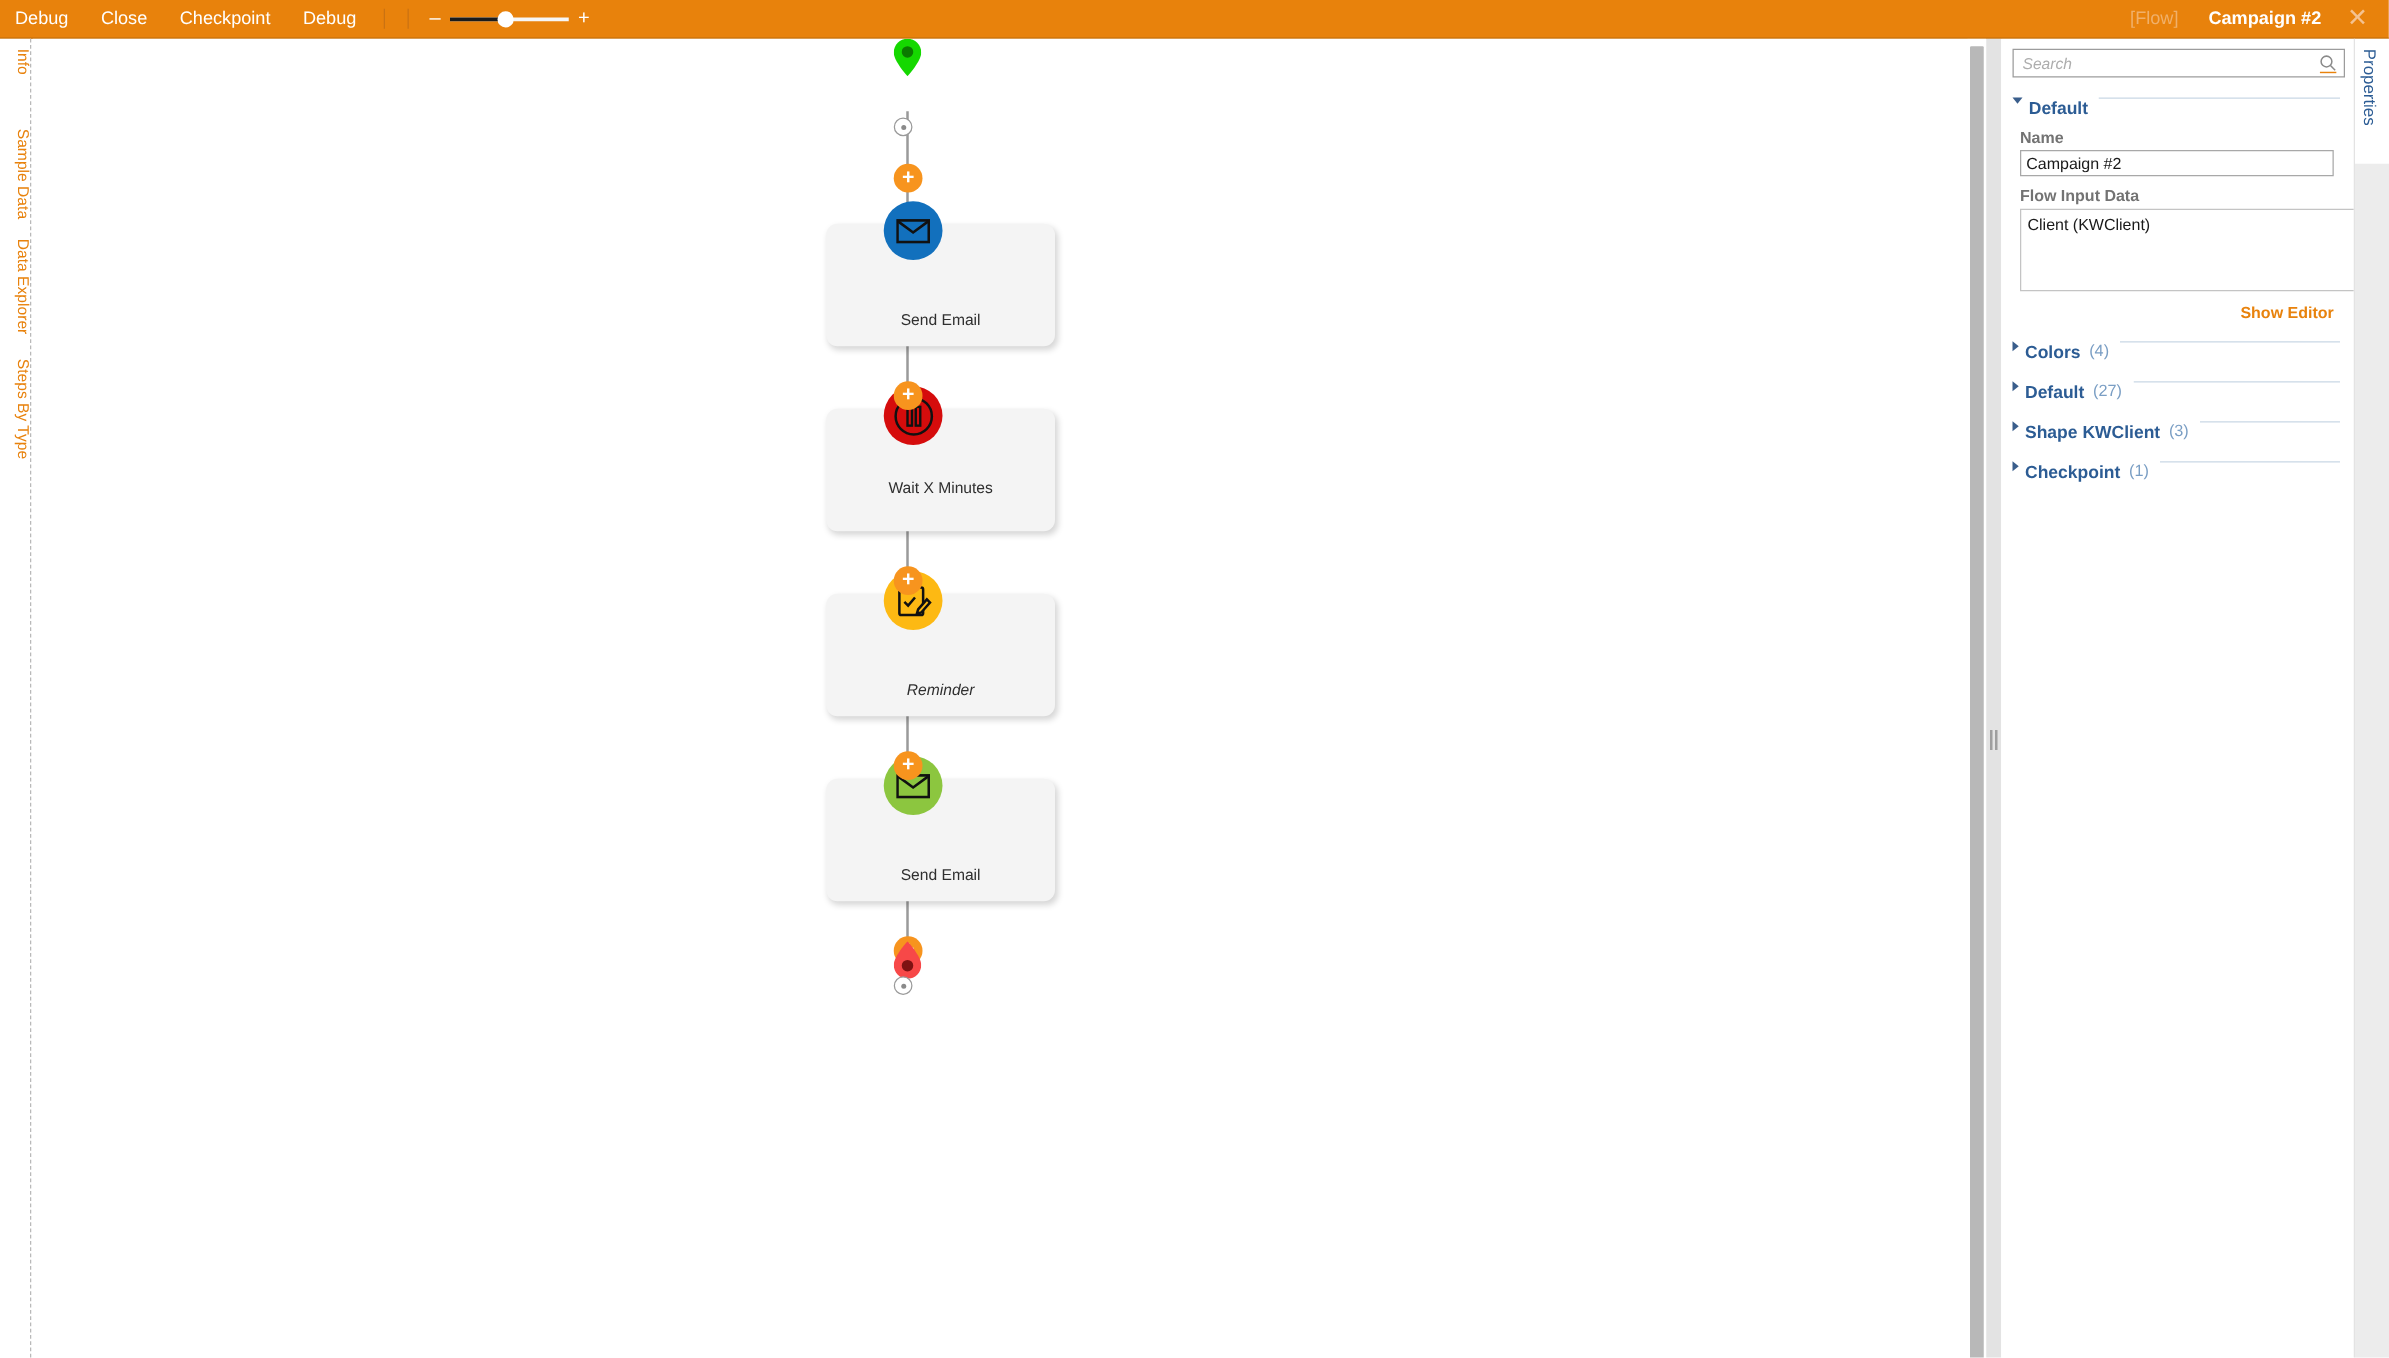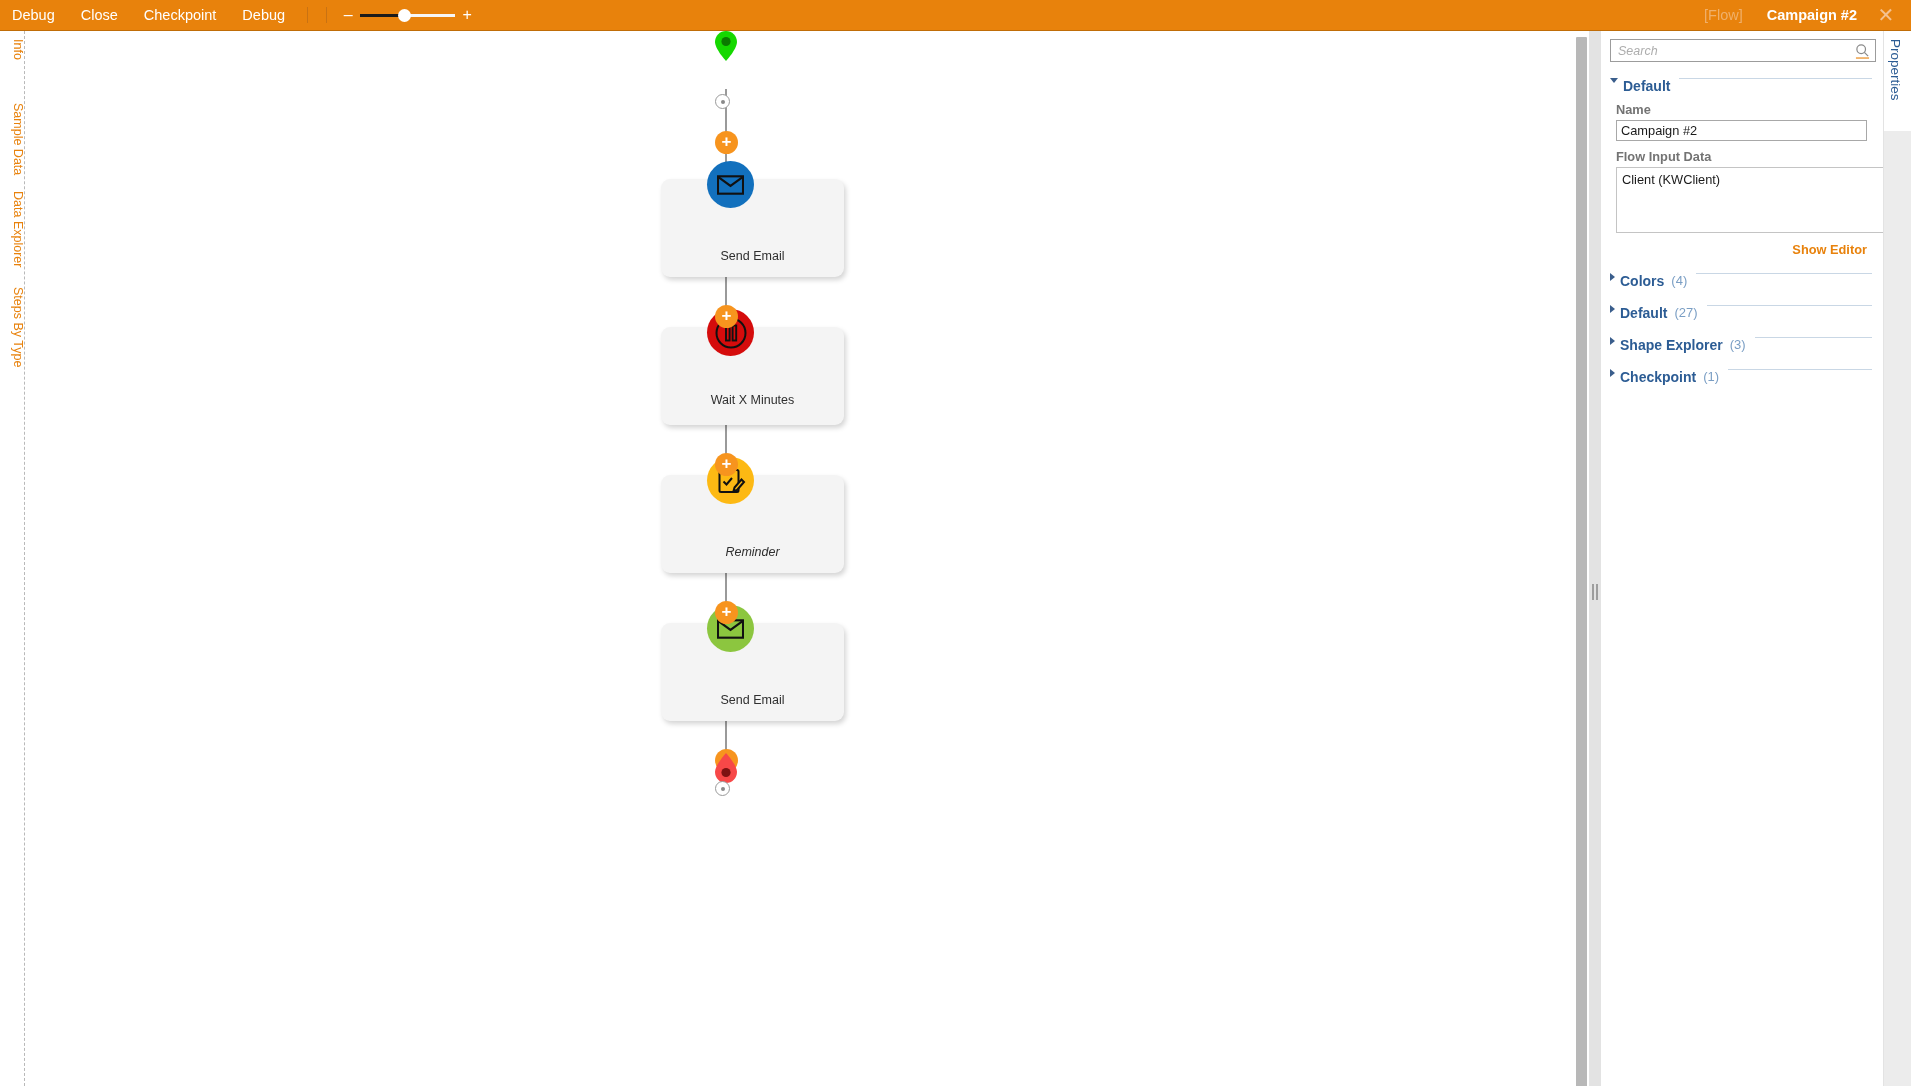--- a/index.html
+++ b/index.html
@@ -428,21 +428,21 @@
   <div class="plus-node" style="top:274px;">+</div>
 
   <div class="step-card" style="top:296px;"></div>
   <div class="step-icon" style="top:278px; background:#d50c0c;">
     <svg width="34" height="34" viewBox="0 0 34 34">
       <circle cx="17" cy="17" r="14.5" fill="none" stroke="#111111" stroke-width="2"></circle>
       <rect x="12" y="9.5" width="3.6" height="15" fill="none" stroke="#111111" stroke-width="1.9"></rect>
       <rect x="18.6" y="9.5" width="3.6" height="15" fill="none" stroke="#111111" stroke-width="1.9"></rect>
     </svg>
   </div>
-  <div class="step-label" style="top:362px;">Wait X Minutes</div>
+  <div class="step-label" style="top:352px;">Wait X Minutes</div>
 
   <div class="plus-node" style="top:422px;">+</div>
 
   <div class="step-card" style="top:444px;"></div>
   <div class="step-icon" style="top:426px; background:#fdb913;">
     <svg width="30" height="30" viewBox="0 0 30 30">
       <rect x="3.5" y="4" width="19" height="22" rx="1.5" fill="none" stroke="#111111" stroke-width="2"></rect>
       <rect x="9" y="1.5" width="8" height="4.5" rx="1" fill="none" stroke="#111111" stroke-width="2"></rect>
       <path d="M7.5 15.5 L10.5 18.5 L16 12" fill="none" stroke="#111111" stroke-width="2"></path>
       <path d="M18.5 21.5 L25.5 13.5 L28 16 L21 24 L17.5 25 Z" fill="#fdb913" stroke="#111111" stroke-width="2"></path>
@@ -528,21 +528,21 @@
 
   <div class="sec-header">
     <span class="tri closed"></span>
     <span class="sec-title">Default</span>
     <span class="sec-count">(27)</span>
     <span class="sec-rule"></span>
   </div>
 
   <div class="sec-header">
     <span class="tri closed"></span>
-    <span class="sec-title">Shape Explorer</span>
+    <span class="sec-title">Shape KWClient</span>
     <span class="sec-count">(3)</span>
     <span class="sec-rule"></span>
   </div>
 
   <div class="sec-header">
     <span class="tri closed"></span>
     <span class="sec-title">Checkpoint</span>
     <span class="sec-count">(1)</span>
     <span class="sec-rule"></span>
   </div>

